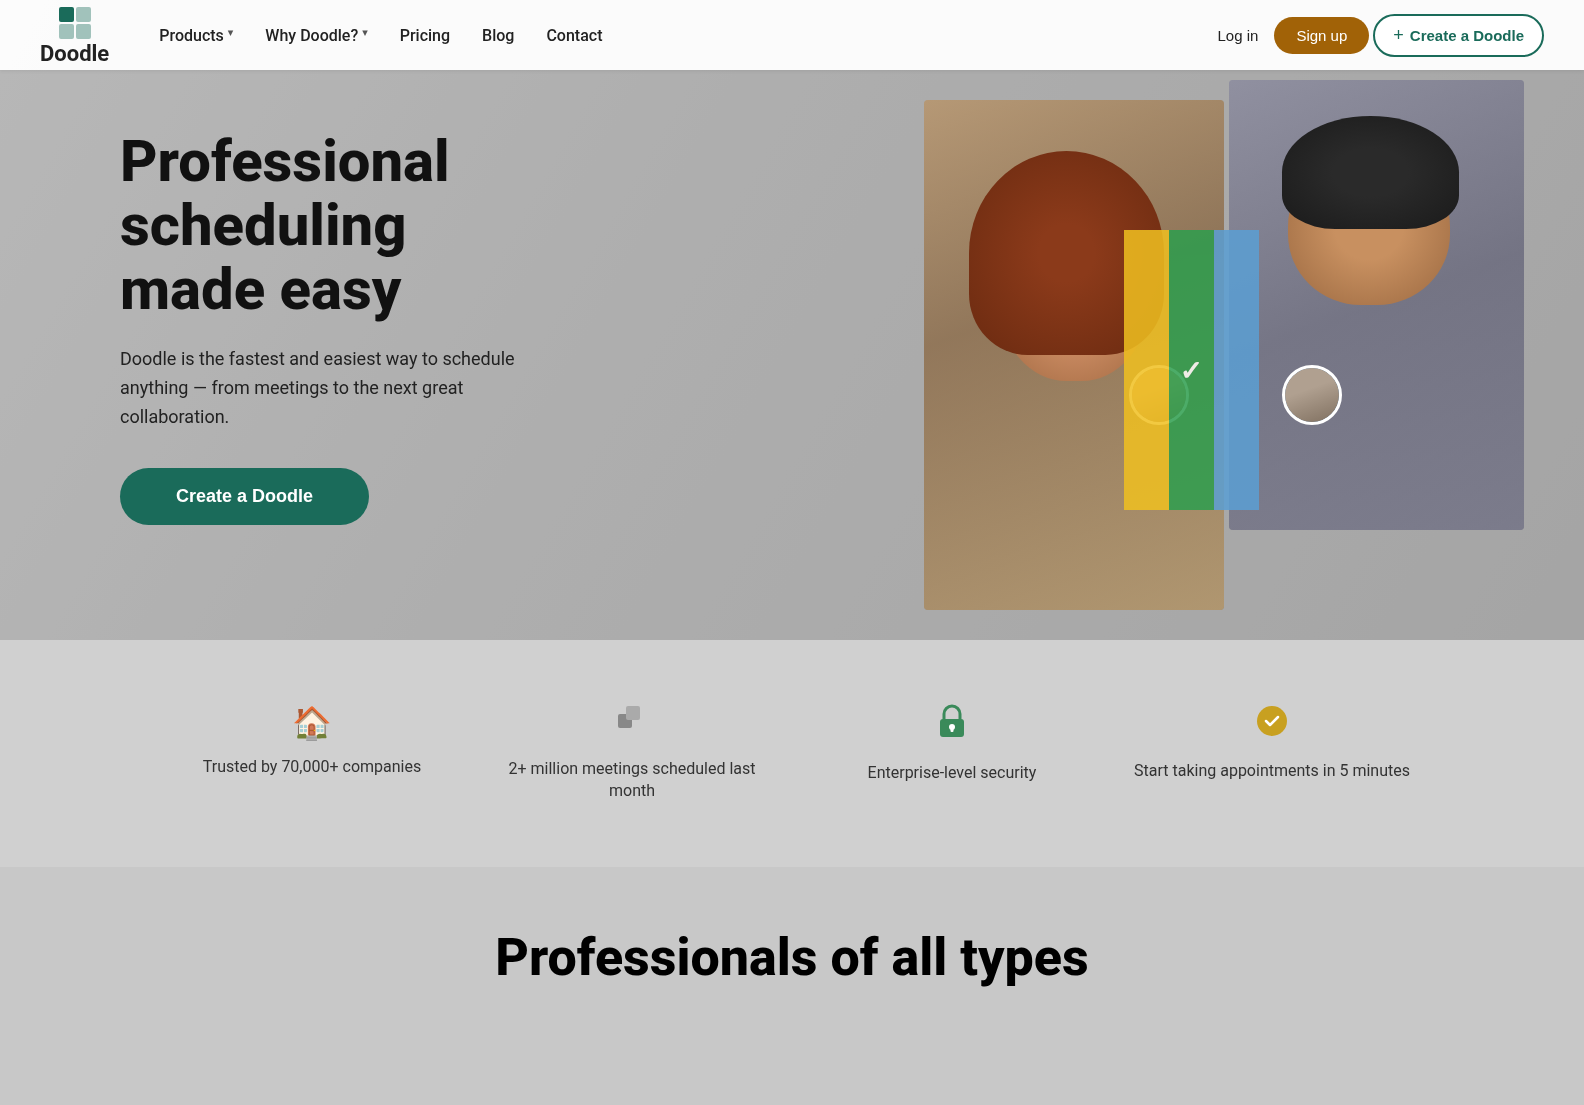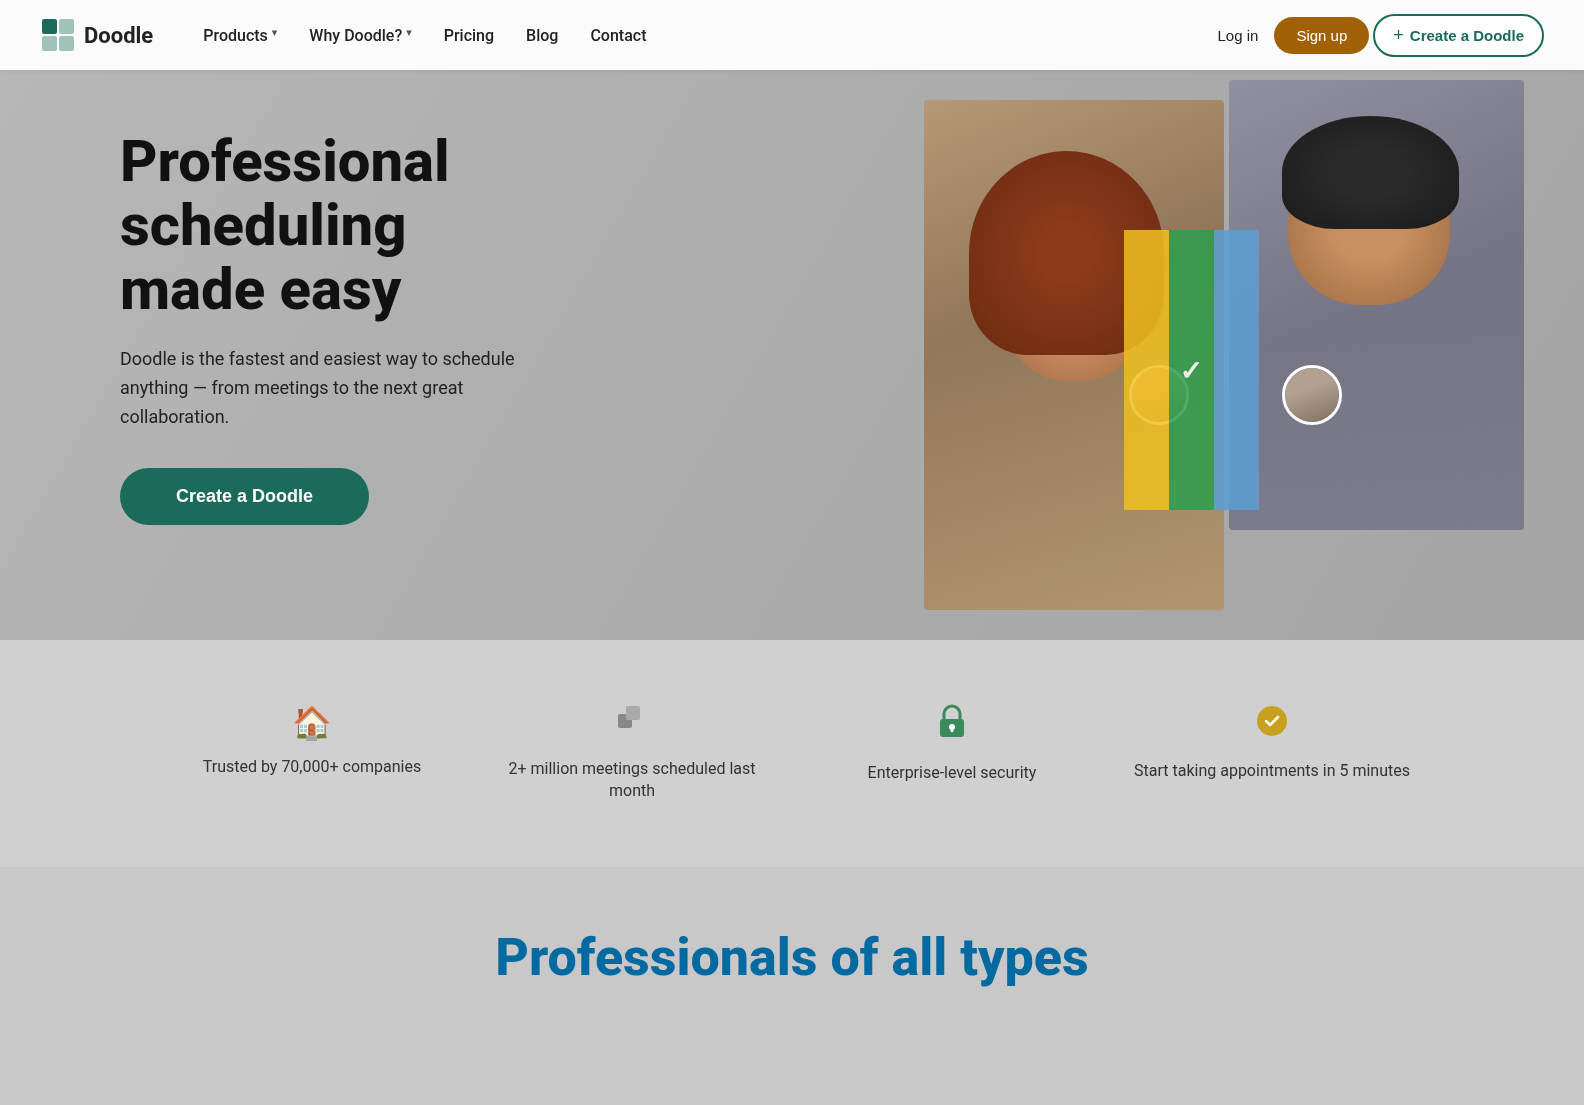--- a/index.html
+++ b/index.html
@@ -4,21 +4,21 @@
   <style>
     * { margin: 0; padding: 0; box-sizing: border-box; }
     body { font-family: -apple-system, BlinkMacSystemFont, 'Segoe UI', Roboto, sans-serif; background: #c8c8c8; min-height: 1105px; overflow-x: hidden; }
 
     
     nav {
       position: fixed; top: 0; left: 0; right: 0; height: 70px;
       background: rgba(255,255,255,0.95); display: flex; align-items: center;
       padding: 0 40px; z-index: 100; box-shadow: 0 1px 4px rgba(0,0,0,0.08);
     }
-    .nav-logo { display: flex; align-items: center; gap: 8px; margin-right: 36px; }
+    .nav-logo { display: flex; align-items: center; gap: 0; margin-right: 36px; flex-direction: column; }
     .logo-icon { width: 36px; height: 36px; }
     .logo-text { font-size: 22px; font-weight: 700; color: #222; }
     .nav-links { display: flex; align-items: center; gap: 4px; flex: 1; }
     .nav-link {
       font-size: 16px; font-weight: 500; color: #222; padding: 8px 14px;
       cursor: pointer; border-radius: 6px; display: flex; gap: 4px;
       background: none; border: none; text-decoration: none;
     }
     .chevron { font-size: 11px; color: #555; }
     .nav-actions { display: flex; align-items: center; gap: 4px; }
@@ -101,21 +101,21 @@
       justify-content: center; gap: 0; position: relative; z-index: 2;
     }
     .stat-item { flex: 1; max-width: 320px; text-align: center; padding: 16px 20px; }
     .stat-icon { font-size: 32px; margin-bottom: 14px; display: block; }
     .stat-text { font-size: 16px; color: #333; font-weight: 400; line-height: 1.4; }
 
     
     .bottom-section {
       background: #c8c8c8; padding: 60px 60px 40px; text-align: center;
     }
-    .bottom-title { font-size: 52px; font-weight: 800; color: #0369a1; }
+    .bottom-title { font-size: 52px; font-weight: 800; color: #000000; }
 
     
     .hero-bg {
       position: absolute; inset: 0; z-index: 0;
       background: linear-gradient(120deg, #bbb 0%, #aaa 40%, #999 100%);
     }
   </style>
 </head>
 <body>
 

